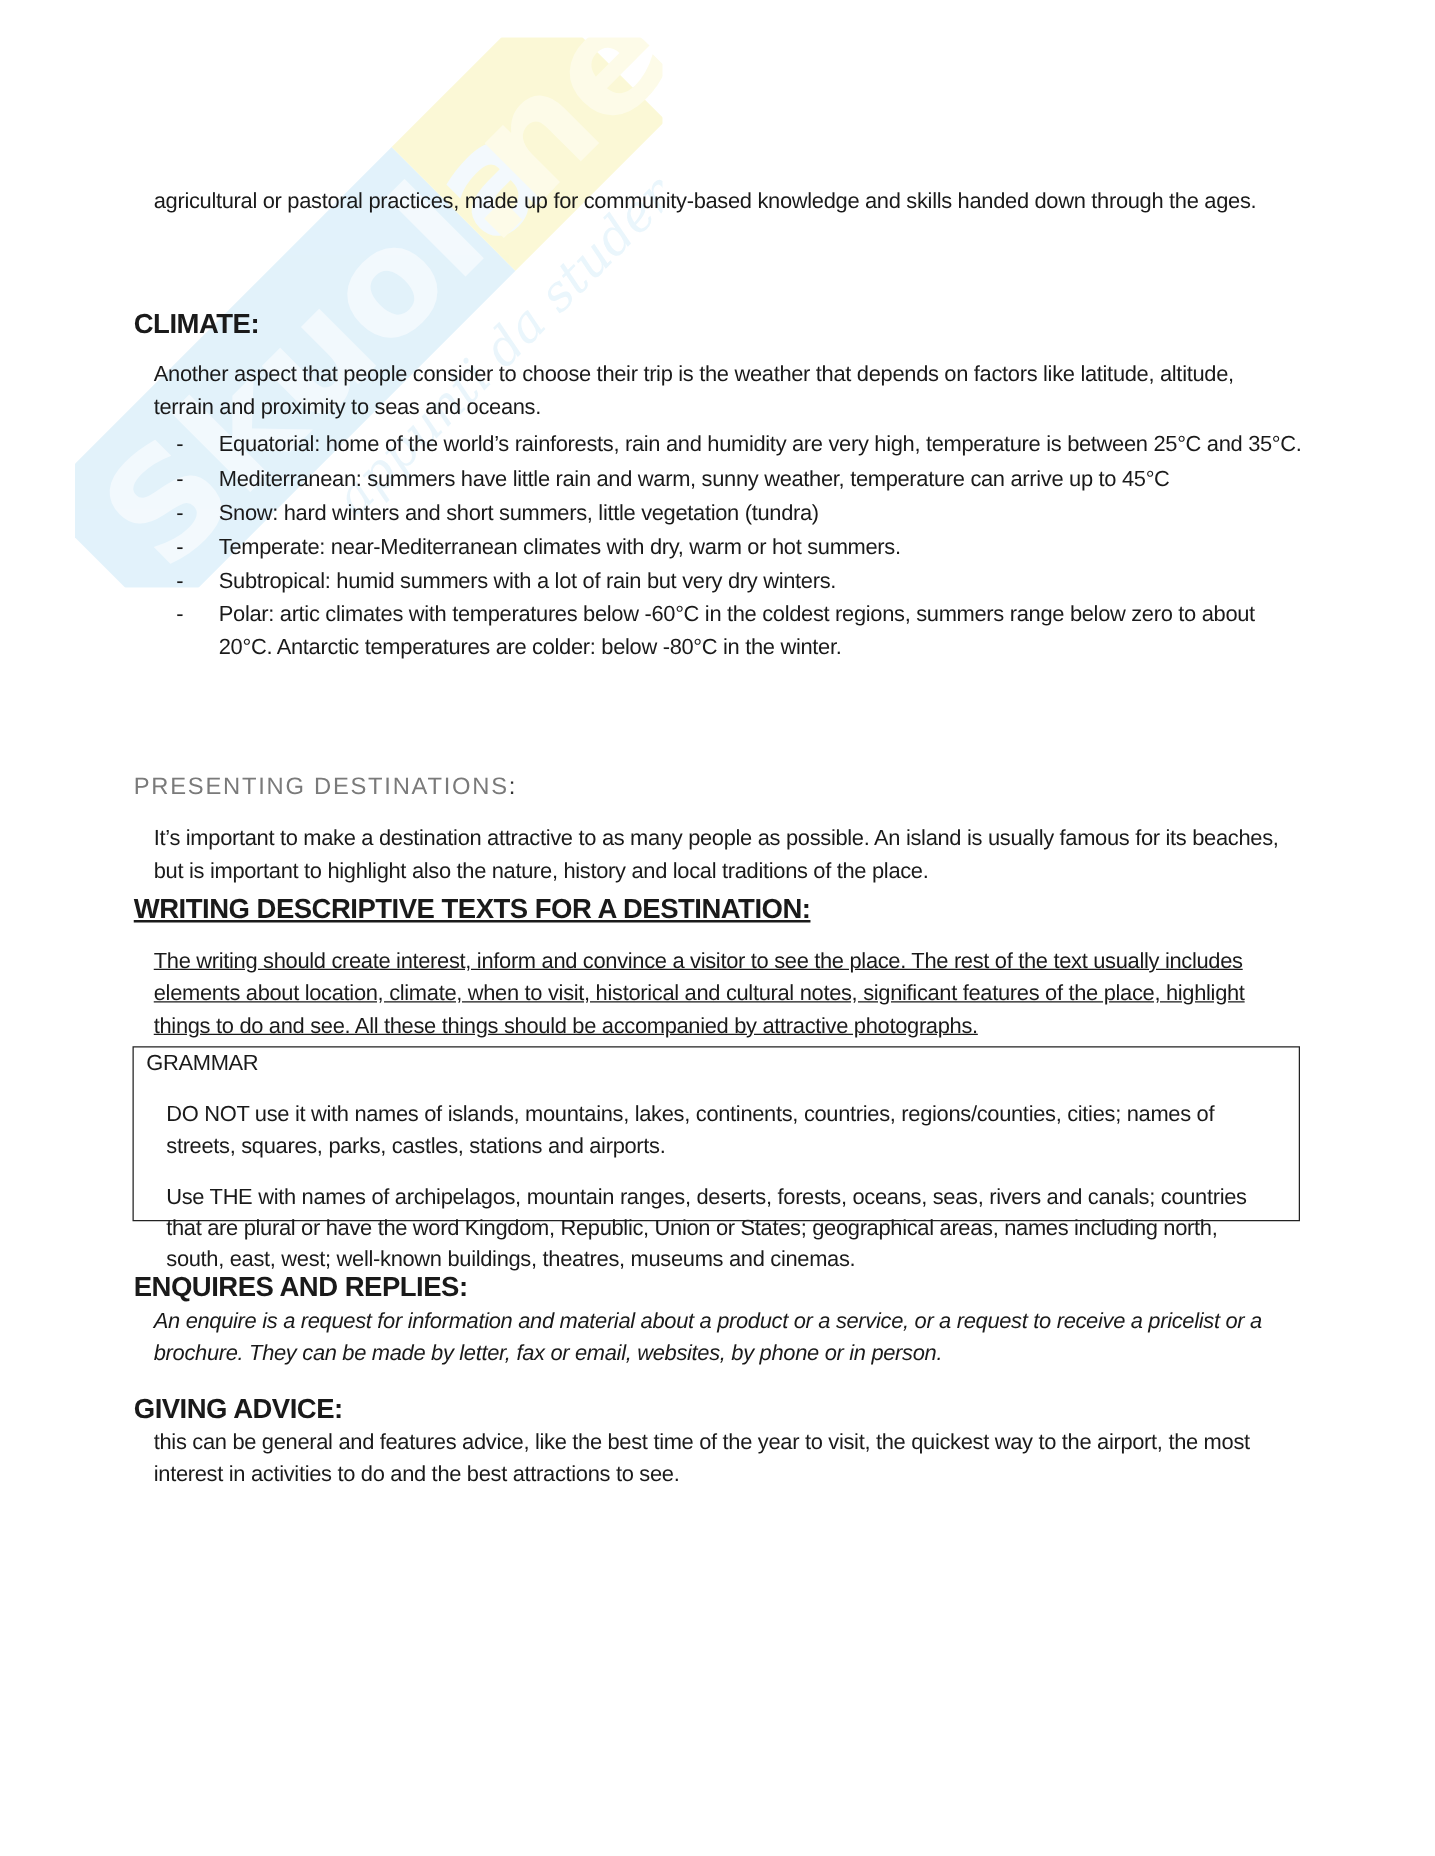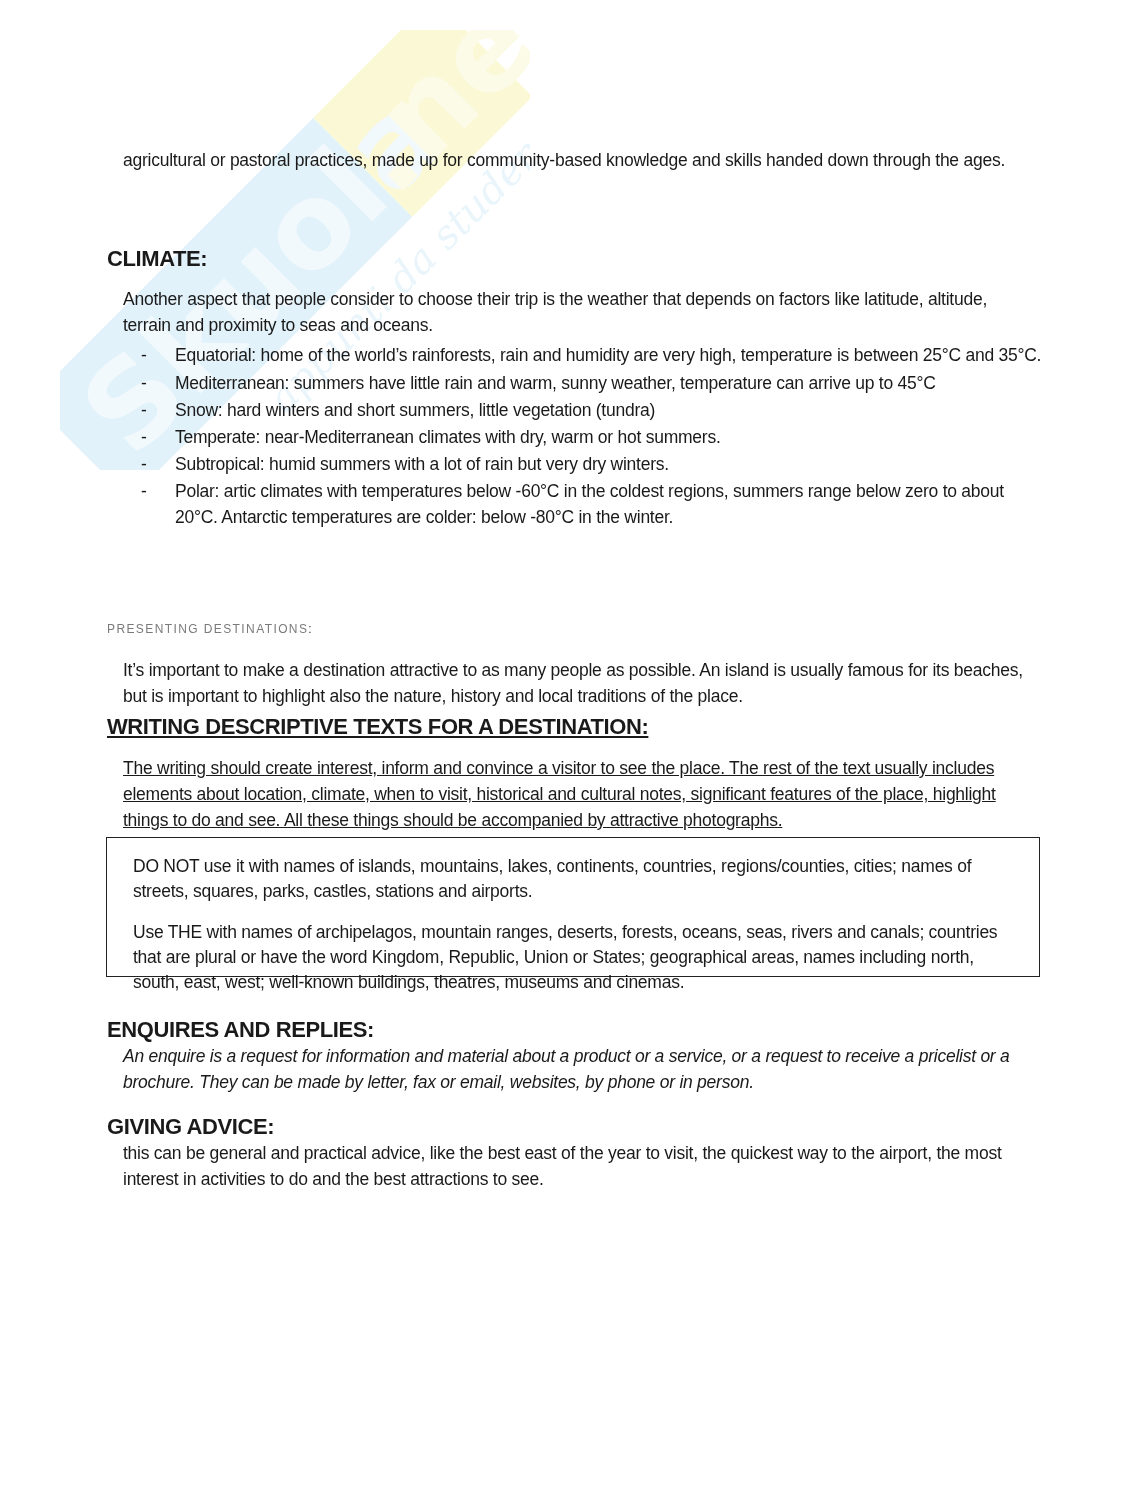--- a/index.html
+++ b/index.html
@@ -37,21 +37,21 @@
     .block { position: absolute; left: 0; width: 935px; }
     p { margin: 16px; }
     .h-bold {
       font-weight: bold;
       font-size: 22px;
       letter-spacing: -0.4px;
       line-height: 25px;
     }
     .h-grey {
       color: #7a7a7a;
-      font-size: 12px;
+      font-size: 19px;
       letter-spacing: 1.4px;
       line-height: 25px;
     }
     .h-grey .colon { color: #333; letter-spacing: 0; }
     ul.climate-list {
       list-style: none;
       margin: 0;
       padding: 0;
     }
     ul.climate-list li {
@@ -134,27 +134,28 @@
     <div class="h-grey"><span>PRESENTING DESTINATIONS</span><span class="colon">:</span></div>
     <p>It’s important to make a destination attractive to as many people as possible. An island is usually famous for its beaches, but is important to highlight also the nature, history and local traditions of the place.</p>
   </div>
 
   <div class="block" style="top:714px;text-decoration:underline;">
     <div class="h-bold">WRITING DESCRIPTIVE TEXTS FOR A DESTINATION:</div>
     <p style="line-height:26px;">The writing should create interest, inform and convince a visitor to see the place. The rest of the text usually includes elements about location, climate, when to visit, historical and cultural notes, significant features of the place, highlight things to do and see. All these things should be accompanied by attractive photographs.</p>
   </div>
 
   <div class="grammar-box">
+    <div>GRAMMAR</div>
     <p>DO NOT use it with names of islands, mountains, lakes, continents, countries, regions/counties, cities; names of streets, squares, parks, castles, stations and airports.</p>
     <p>Use THE with names of archipelagos, mountain ranges, deserts, forests, oceans, seas, rivers and canals; countries that are plural or have the word Kingdom, Republic, Union or States; geographical areas, names including north, south, east, west; well-known buildings, theatres, museums and cinemas.</p>
   </div>
 
   <div class="block" style="top:1017px;">
     <div class="h-bold">ENQUIRES AND REPLIES:</div>
     <p style="margin-top:2px;font-style:italic;">An enquire is a request for information and material about a product or a service, or a  request to receive a pricelist or a brochure. They can be made by letter, fax or email, websites, by phone or in person.</p>
   </div>
 
   <div class="block" style="top:1114px;">
     <div class="h-bold">GIVING ADVICE:</div>
-    <p style="margin-top:2px;">this can be general and practical advice, like the best east of the year to visit, the quickest way to the airport, the most interest in activities to do and the best attractions to see.</p>
+    <p style="margin-top:2px;">this can be general and features advice, like the best time of the year to visit, the quickest way to the airport, the most interest in activities to do and the best attractions to see.</p>
   </div>
 
 </div>
 
 </body></html>

